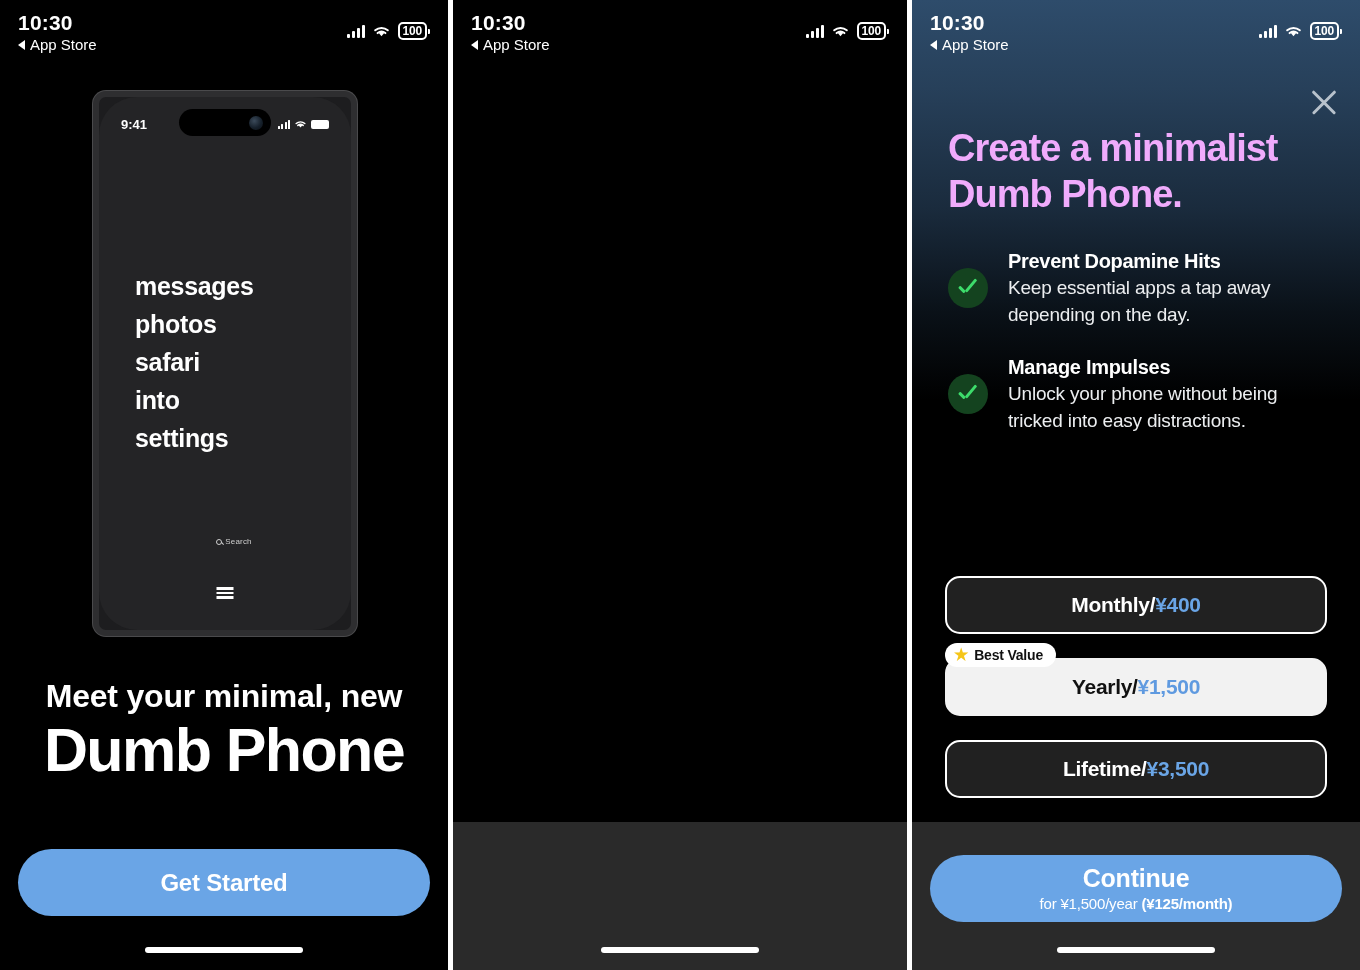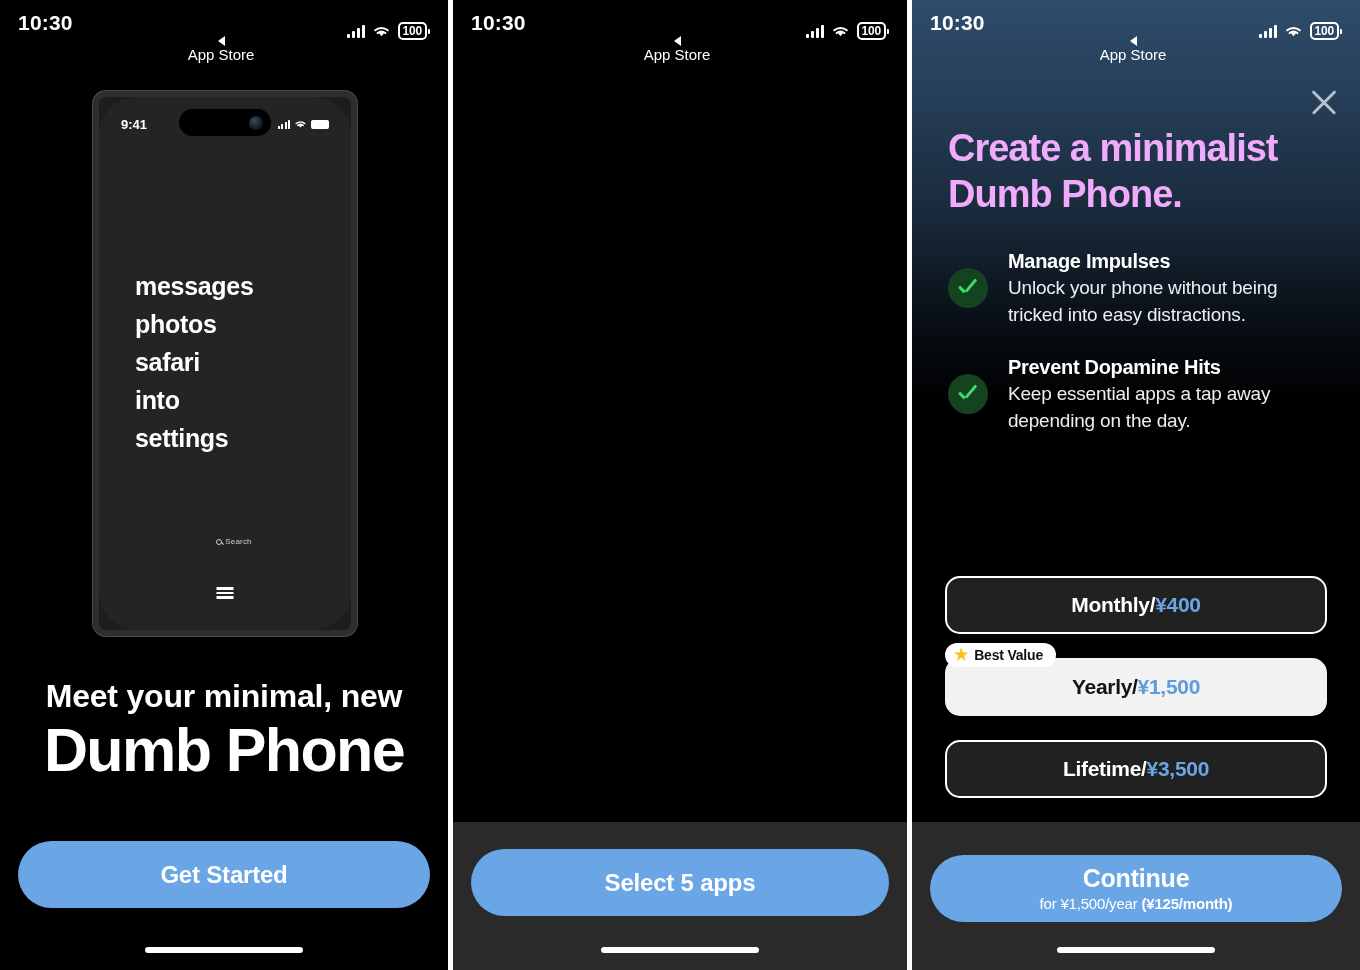--- a/index.html
+++ b/index.html
@@ -19,22 +19,22 @@
   
   .statusbar {
     position: absolute; top: 0; left: 0; right: 0; height: 64px;
     z-index: 30; padding: 10px 24px 0 18px;
   }
   .sb-time {
     font-size: 21px; font-weight: bold; color: #fff;
     letter-spacing: .2px; line-height: 25px;
   }
   .sb-back {
-    display: flex; align-items: center; 
-    font-size: 15px; color: #fff; line-height: 18px; margin-top: 1px; flex-direction: column;
+    display: flex; align-items: center; gap: 5px;
+    font-size: 15px; color: #fff; line-height: 18px; margin-top: 1px;
   }
   .sb-tri {
     width: 0; height: 0; border-top: 5px solid transparent;
     border-bottom: 5px solid transparent; border-right: 7px solid #fff;
   }
   .sb-right {
     position: absolute; top: 22px; right: 18px;
     display: flex; align-items: center; gap: 7px;
   }
   .bars { display: flex; align-items: flex-end; gap: 2px; height: 13px; }
@@ -118,21 +118,21 @@
   }
 
   .cta {
     position: absolute; left: 18px; right: 18px; height: 67px;
     background: #6aa5e6; border-radius: 34px; border: none;
     color: #fff; font-size: 24px; font-weight: bold;
     font-family: "Liberation Sans", sans-serif;
     display: flex; flex-direction: column; align-items: center; justify-content: center;
     cursor: pointer; letter-spacing: -.2px;
   }
-  .cta-1 { bottom: 62px; }
+  .cta-1 { bottom: 54px; }
   .home-ind {
     position: absolute; bottom: 17px; left: 50%; transform: translateX(-50%);
     width: 158px; height: 6px; background: #fff; border-radius: 3px;
   }
   .p2-title {
     position: absolute; top: 166px; left: 473px; right: 24px;
     font-size: 44px; font-weight: bold; color: #fff; letter-spacing: -1.2px;
     line-height: 54px;
   }
 
@@ -310,21 +310,20 @@
         <span class="batt-wrap">
           <span class="batt">100</span>
           <span class="batt-nub"></span>
         </span>
       </div>
     </div>
 
     <div class="p2-title">Pick Essential Apps</div>
 
     <div class="footerbar"></div>
-    <button class="cta cta-2">Select 5 apps</button>
     <div class="home-ind"></div>
   </div>
 
   <div class="divider"></div>
 
   <div class="panel panel-3">
     <div class="p3-bg"></div>
 
     <div class="statusbar">
       <div class="sb-time">10:30</div>
@@ -351,29 +350,29 @@
       </div>
     </div>
 
     <div class="close-x"></div>
     <div class="p3-title">Create a minimalist Dumb Phone.</div>
 
     <div class="features">
       <div class="feat">
         <span class="badge"></span>
         <span>
-          <span class="feat-h">Manage Impulses</span><br>
-          <span class="feat-d">Unlock your phone without being tricked into easy distractions.</span>
+          <span class="feat-h">Prevent Dopamine Hits</span><br>
+          <span class="feat-d">Keep essential apps a tap away depending on the day.</span>
         </span>
       </div>
       <div class="feat">
         <span class="badge"></span>
         <span>
-          <span class="feat-h">Prevent Dopamine Hits</span><br>
-          <span class="feat-d">Keep essential apps a tap away depending on the day.</span>
+          <span class="feat-h">Manage Impulses</span><br>
+          <span class="feat-d">Unlock your phone without being tricked into easy distractions.</span>
         </span>
       </div>
     </div>
 
     <div class="plans">
       <div class="plan dark">
         <span>Monthly</span>
         <span> / </span>
         <span class="amt">¥400</span>
       </div>

